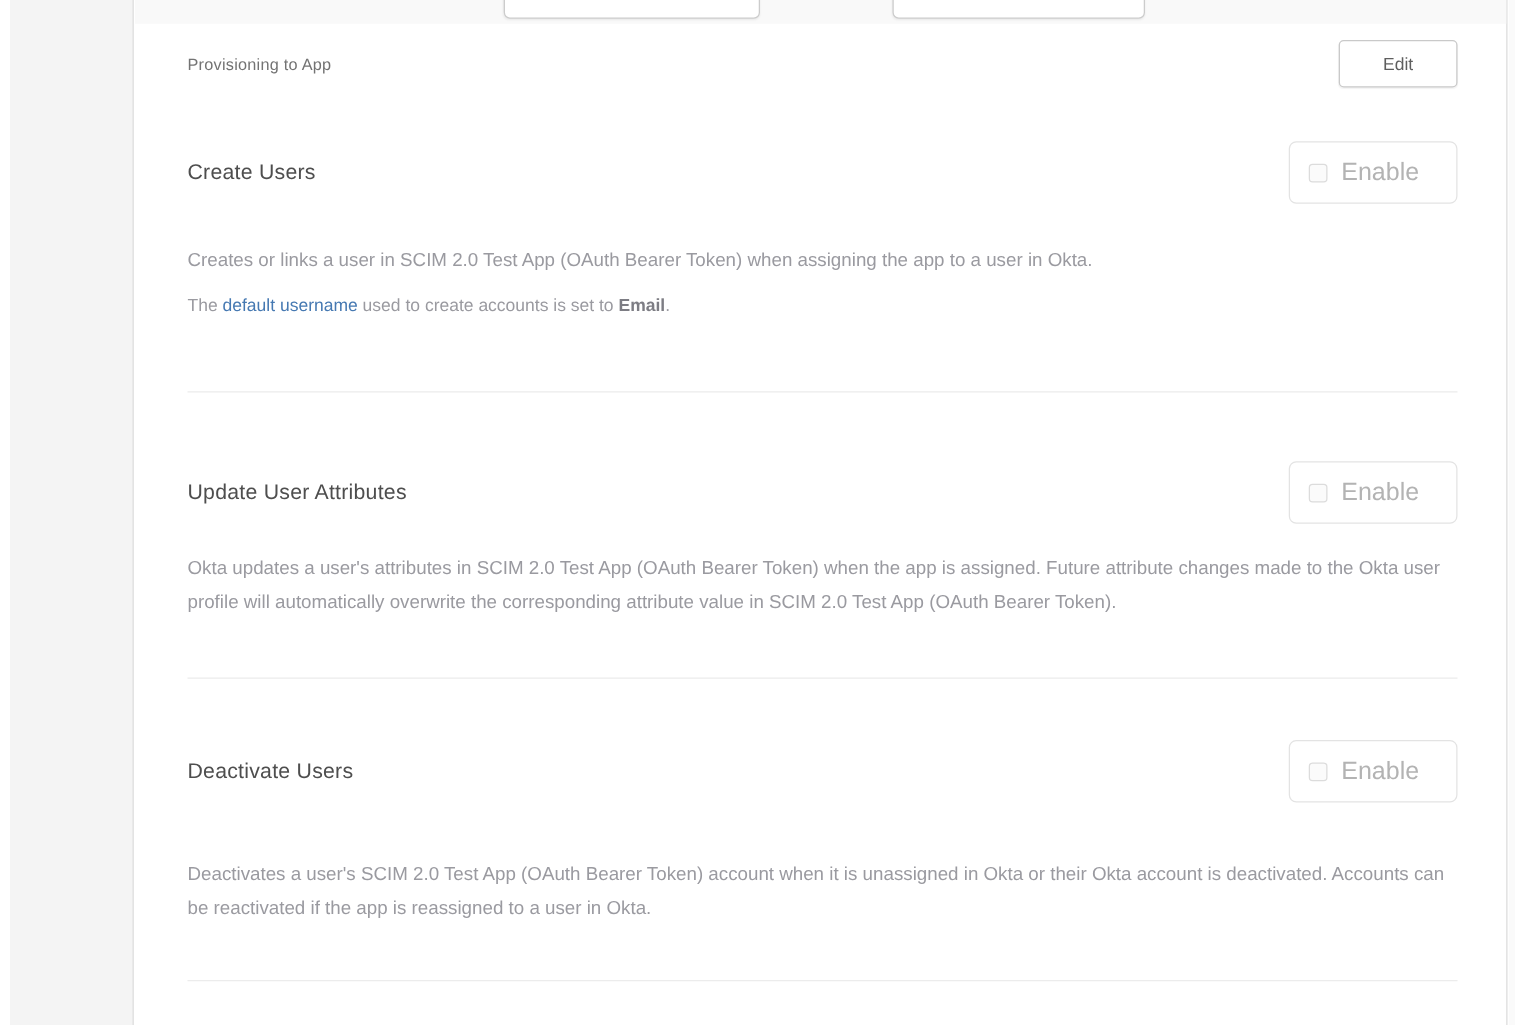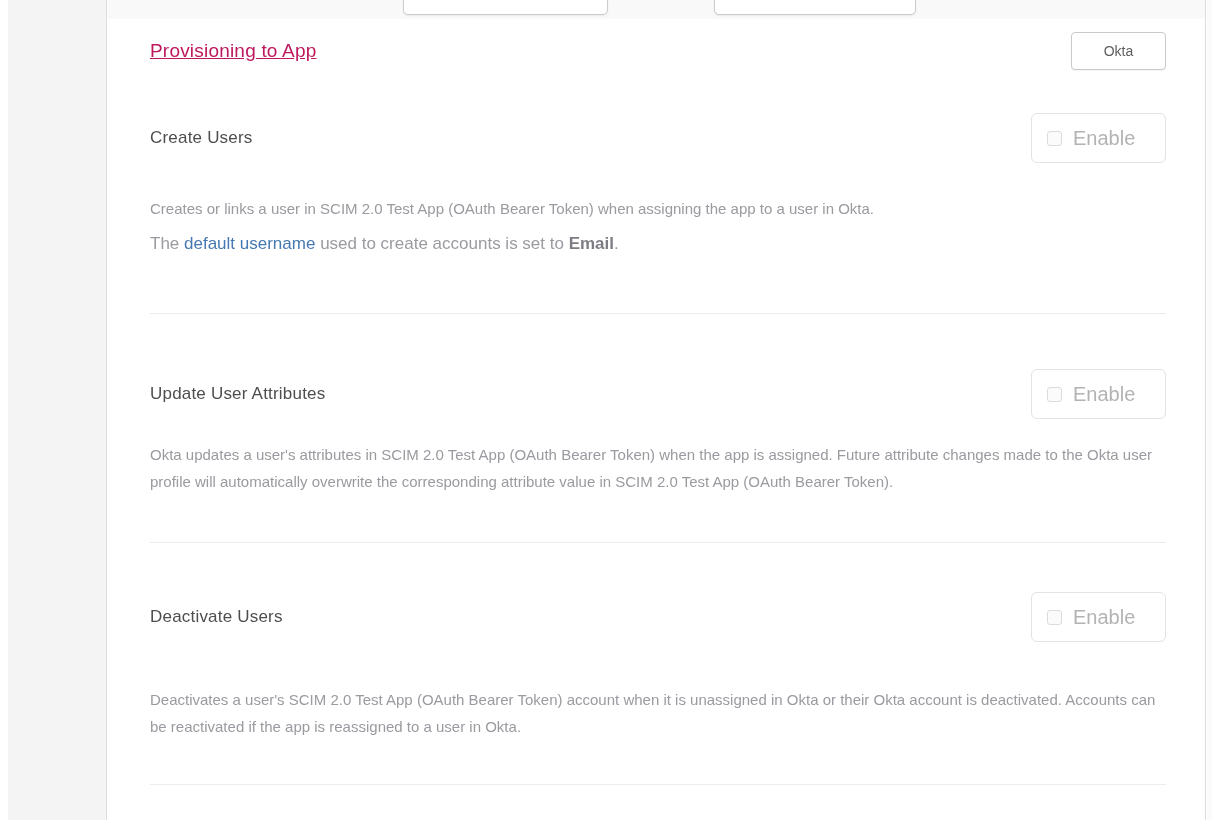--- a/index.html
+++ b/index.html
@@ -18,39 +18,39 @@
   .cut-field { position:absolute; top:-6px; height:21px; background:#ffffff;
                border:1px solid #cccccc; border-radius:0 0 5px 5px;
                box-shadow:0 1px 2px rgba(0,0,0,0.07); }
   .cut-field.one { left:295px; width:205px; }
   .cut-field.two { left:606px; width:202px; }
 
   .content-inner { padding:0 39px 0 42px; }
 
   .prov-header { display:flex; justify-content:space-between; align-items:center;
                  margin-top:13px; height:38px; }
-  .prov-title  { font-size:19px; color:#be185d; letter-spacing:0.2px;text-decoration:underline; }
+  .prov-title  { font-size:13px; color:#737373; letter-spacing:0.2px; }
   .edit-btn    { width:95px; height:38px; background:#ffffff; border:1px solid #c9c9c9;
                  border-radius:4px; font-size:14px; color:#5e5e5e; cursor:pointer;
                  box-shadow:0 1px 1px rgba(0,0,0,0.05);
                  font-family:"Liberation Sans", sans-serif; }
 
   .section-row   { display:flex; justify-content:space-between; align-items:center; height:50px; }
   .section-title { font-size:17px; color:#4e4e4e; letter-spacing:0.2px; }
 
   .enable-btn { width:135px; height:50px; background:#ffffff; border:1px solid #e3e3e3;
                 border-radius:6px; display:flex; align-items:center; gap:11px;
                 padding-left:15px; cursor:default; }
   .enable-box { width:15px; height:15px; background:#fbfbfb; border:1px solid #dcdcdc;
                 border-radius:3px; flex:0 0 auto; }
   .enable-text{ font-size:20px; color:#b3b3b3; }
 
   .desc  { font-size:15px; color:#9a9aa0; line-height:27px; max-width:1012px; }
   .desc.single { line-height:22px; }
-  .note  { font-size:17px; color:#9a9aa0; line-height:22px; }
+  .note  { font-size:14px; color:#9a9aa0; line-height:22px; }
   .note a { color:#4679b2; text-decoration:none; }
   .note b { color:#7d7d84; font-weight:bold; }
 
   .divider { border:none; border-top:1px solid #ececec; height:0; }
 
   
   .row-create     { margin-top:43px;align-items:center; }
   .p-create       { margin-top:35px; }
   .p-note         { margin-top:13px; }
   .div-1          { margin-top:58px; }
@@ -71,21 +71,21 @@
 
   <div class="top-strip">
     <div class="cut-field one"></div>
     <div class="cut-field two"></div>
   </div>
 
   <div class="content-inner">
 
     <div class="prov-header">
       <div class="prov-title">Provisioning to App</div>
-      <button class="edit-btn">Okta</button>
+      <button class="edit-btn">Edit</button>
     </div>
 
     <div class="section-row row-create">
       <div class="section-title">Create Users</div>
       <div class="enable-btn">
         <span class="enable-box"></span>
         <span class="enable-text">Enable</span>
       </div>
     </div>
     <p class="desc single p-create">Creates or links a user in SCIM 2.0 Test App (OAuth Bearer Token) when assigning the app to a user in Okta.</p>

